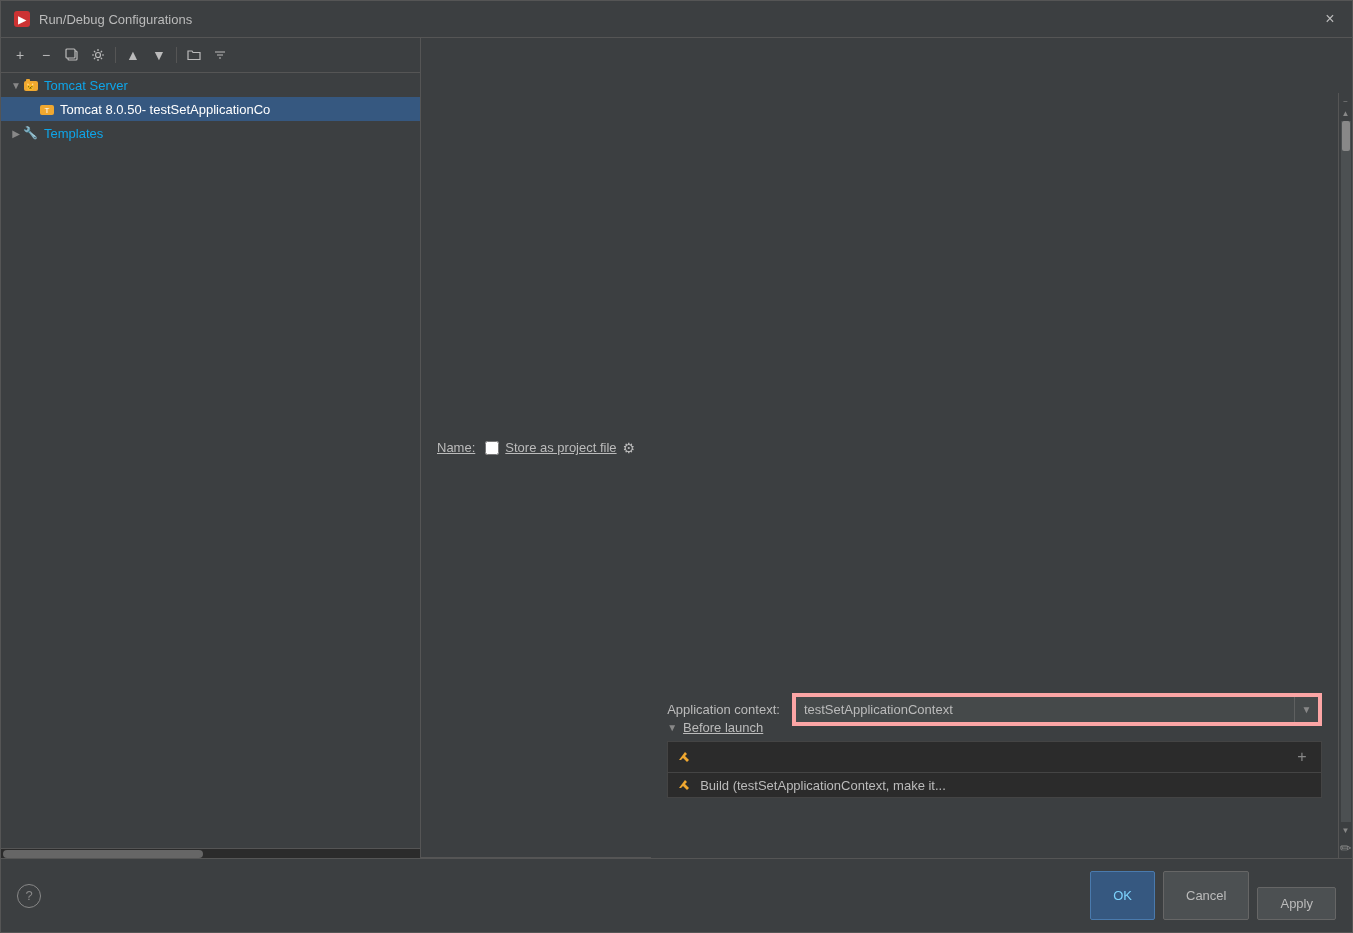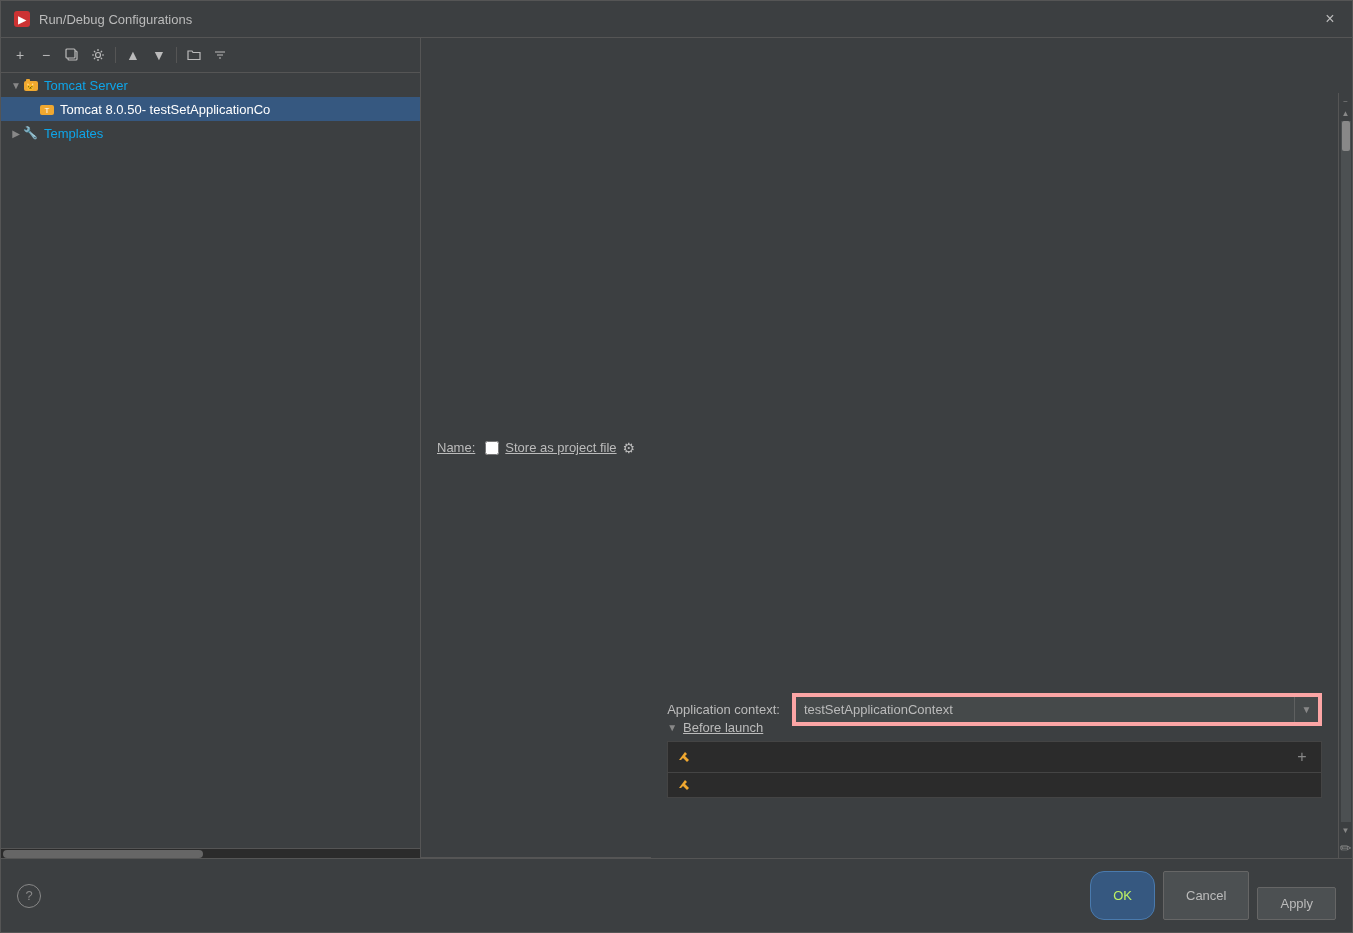--- a/index.html
+++ b/index.html
@@ -424,23 +424,22 @@
     }
     .btn {
       padding: 8px 22px;
       font-size: 13px;
       cursor: pointer;
       border-radius: 2px;
       border: 1px solid #555;
     }
     .btn-ok {
       background: #365880;
-      color: #bef264;
+      color: #7dd3fc;
       border-color: #4a7aad;
-      border-radius: 14px;
     }
     .btn-cancel {
       background: #4c5052;
       color: #bbbbbb;
       border-color: #666;
     }
     .btn-apply {
       background: #4c5052;
       color: #bbbbbb;
       border-color: #666;
@@ -575,20 +574,21 @@
                 </svg>
               </div>
               <div class="launch-add-btn">+</div>
             </div>
             <div class="launch-item">
               <div class="launch-icon">
                 <svg width="14" height="14" viewBox="0 0 14 14">
                   <path d="M2 10L8 2l2 2-2 2 4 4-2 2-4-4-2 2z" fill="#f0a830"></path>
                 </svg>
               </div>
+              <span class="launch-label">Build (testSetApplicationContext, make it...</span>
             </div>
           </div>
         </div>
       </div>
 
       <div class="right-scrollbar">
         <div class="scroll-arrow">−</div>
         <div class="scroll-arrow">▲</div>
         <div class="scroll-track">
           <div class="scroll-thumb-right"></div>

